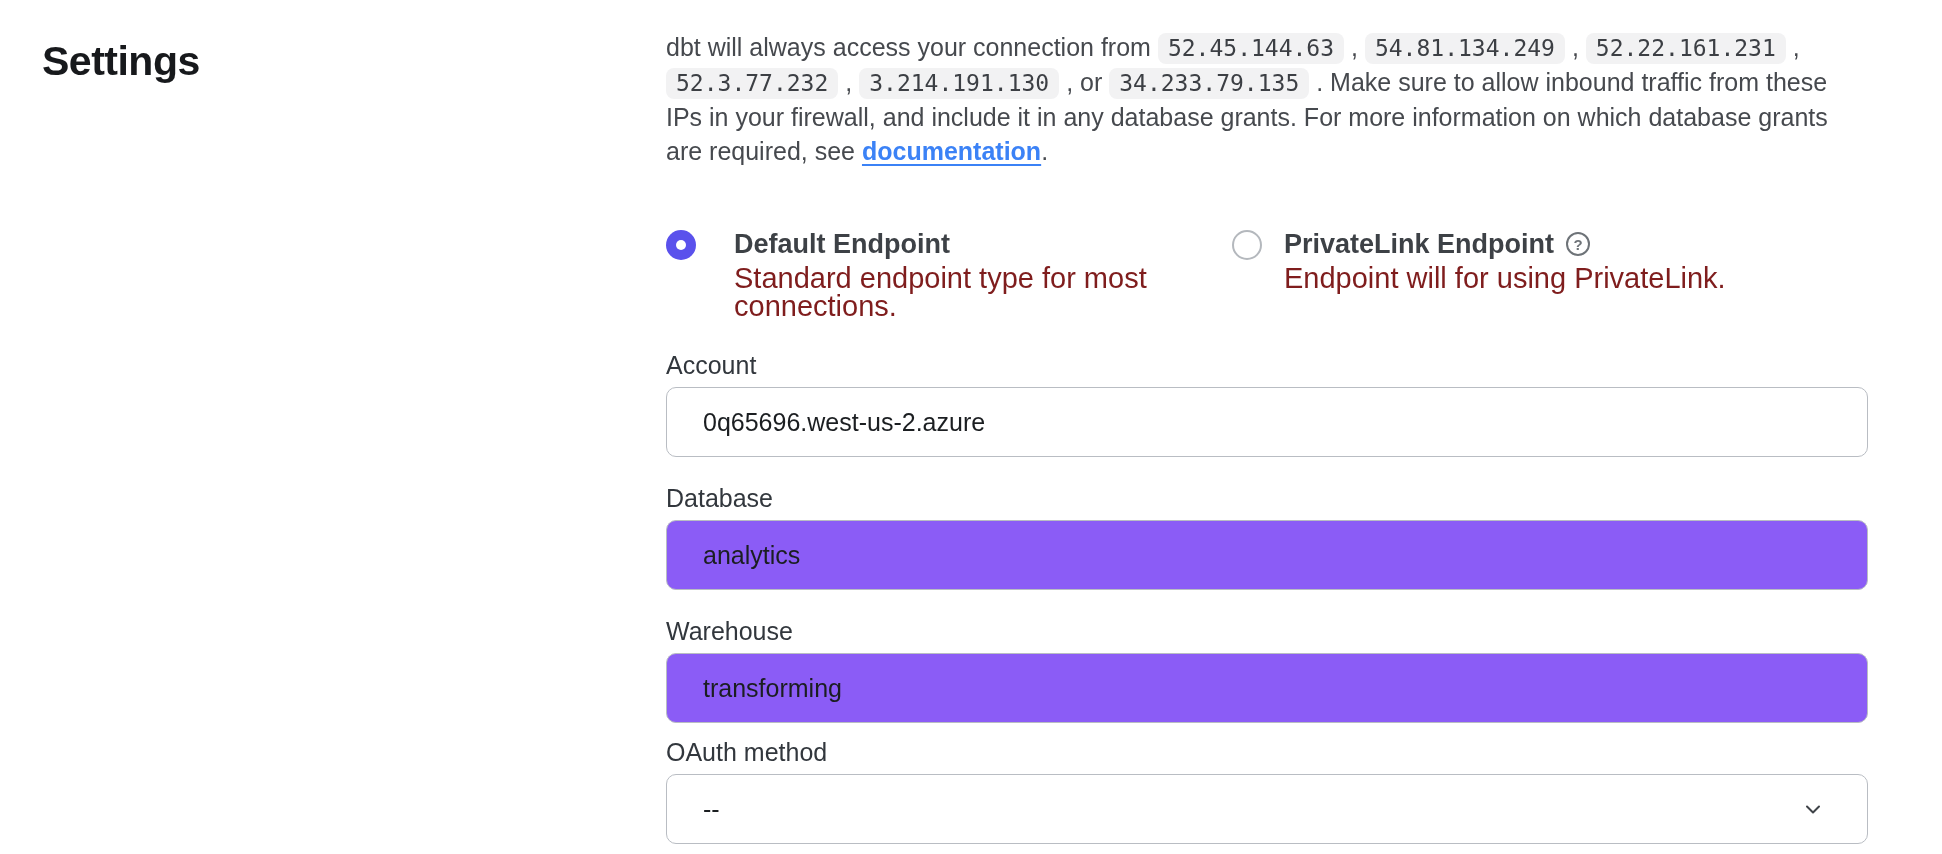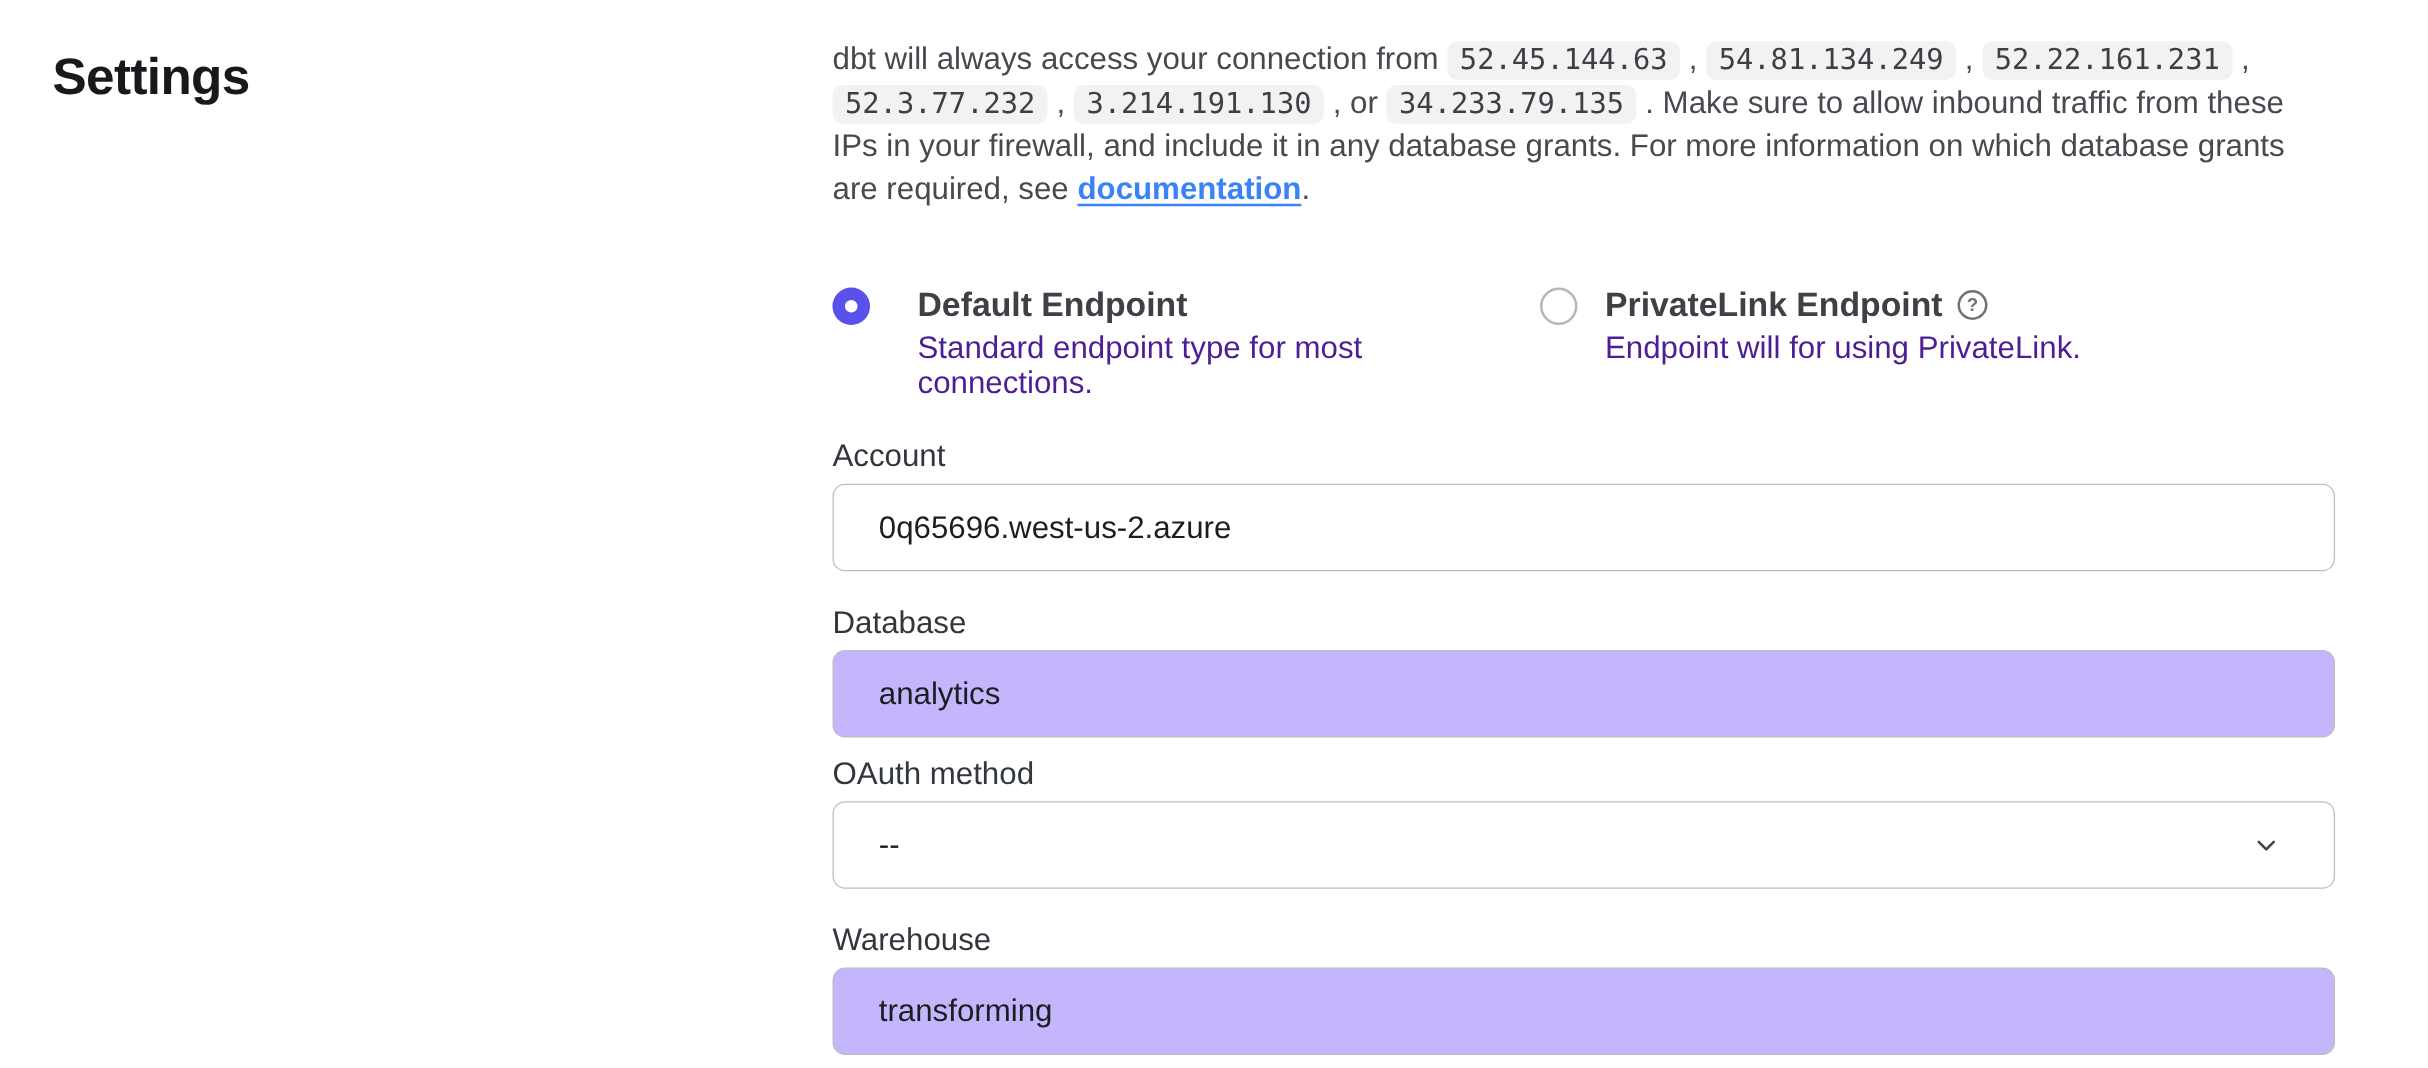--- a/index.html
+++ b/index.html
@@ -98,22 +98,22 @@
     margin-left: 12px;
     border: 2px solid #6e7378;
     border-radius: 50%;
     font-size: 15px;
     font-weight: 700;
     color: #6e7378;
     cursor: pointer;
   }
   .radio-desc {
     margin-top: 4px;
-    font-size: 25px;
-    color: #4c1d95;
+    font-size: 29px;
+    color: #7f1d1d;
     line-height: 28px;
   }
 
   
   .field { margin-top: 26px; }
   .field.first { margin-top: 30px; }
   .field.oauth { margin-top: 14px; }
   .field-label {
     display: block;
     font-size: 25px;
@@ -127,21 +127,21 @@
     height: 70px;
     border: 1px solid #b9bdc3;
     border-radius: 10px;
     background: #ffffff;
     font-family: "Liberation Sans", sans-serif;
     font-size: 25px;
     color: #1b1e21;
     padding: 0 36px;
     outline: none;
   }
-  .text-input.readonly { background: #c4b5fd; }
+  .text-input.readonly { background: #8b5cf6; }
   .select-box {
     display: flex;
     align-items: center;
     justify-content: space-between;
     cursor: pointer;
   }
   .select-value { font-size: 25px; color: #1b1e21; }
   .chevron-wrap { display: flex; align-items: center; margin-right: 6px; }
 </style>
 </head>
@@ -198,31 +198,31 @@
     <div class="field first">
       <label class="field-label">Account</label>
       <input class="text-input" type="text" value="0q65696.west-us-2.azure" style="">
     </div>
 
     <div class="field">
       <label class="field-label">Database</label>
       <input class="text-input readonly" type="text" readonly="" value="analytics" style="">
     </div>
 
+    <div class="field">
+      <label class="field-label">Warehouse</label>
+      <input class="text-input readonly" type="text" readonly="" value="transforming" style="">
+    </div>
+
     <div class="field oauth">
       <label class="field-label">OAuth method</label>
       <div class="select-box">
         <span class="select-value">--</span>
         <span class="chevron-wrap">
           <svg width="24" height="24" viewBox="0 0 24 24" fill="none">
             <path d="M6 9.5 L12 15.5 L18 9.5" stroke="#3f4348" stroke-width="2" stroke-linecap="round" stroke-linejoin="round"></path>
           </svg>
         </span>
       </div>
     </div>
 
-    <div class="field">
-      <label class="field-label">Warehouse</label>
-      <input class="text-input readonly" type="text" readonly="" value="transforming" style="">
-    </div>
-
   </div>
 </div>
 
 </body></html>

